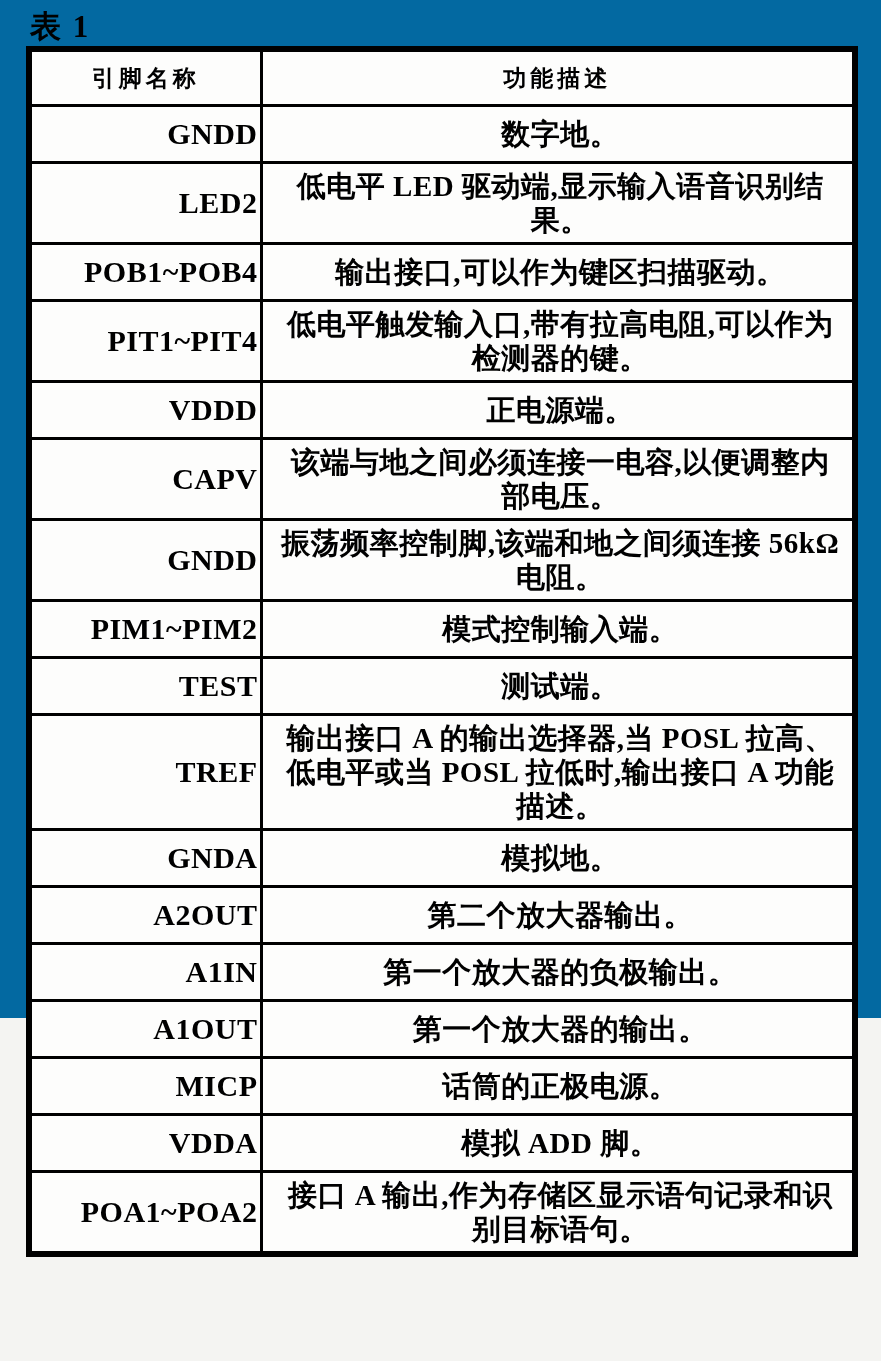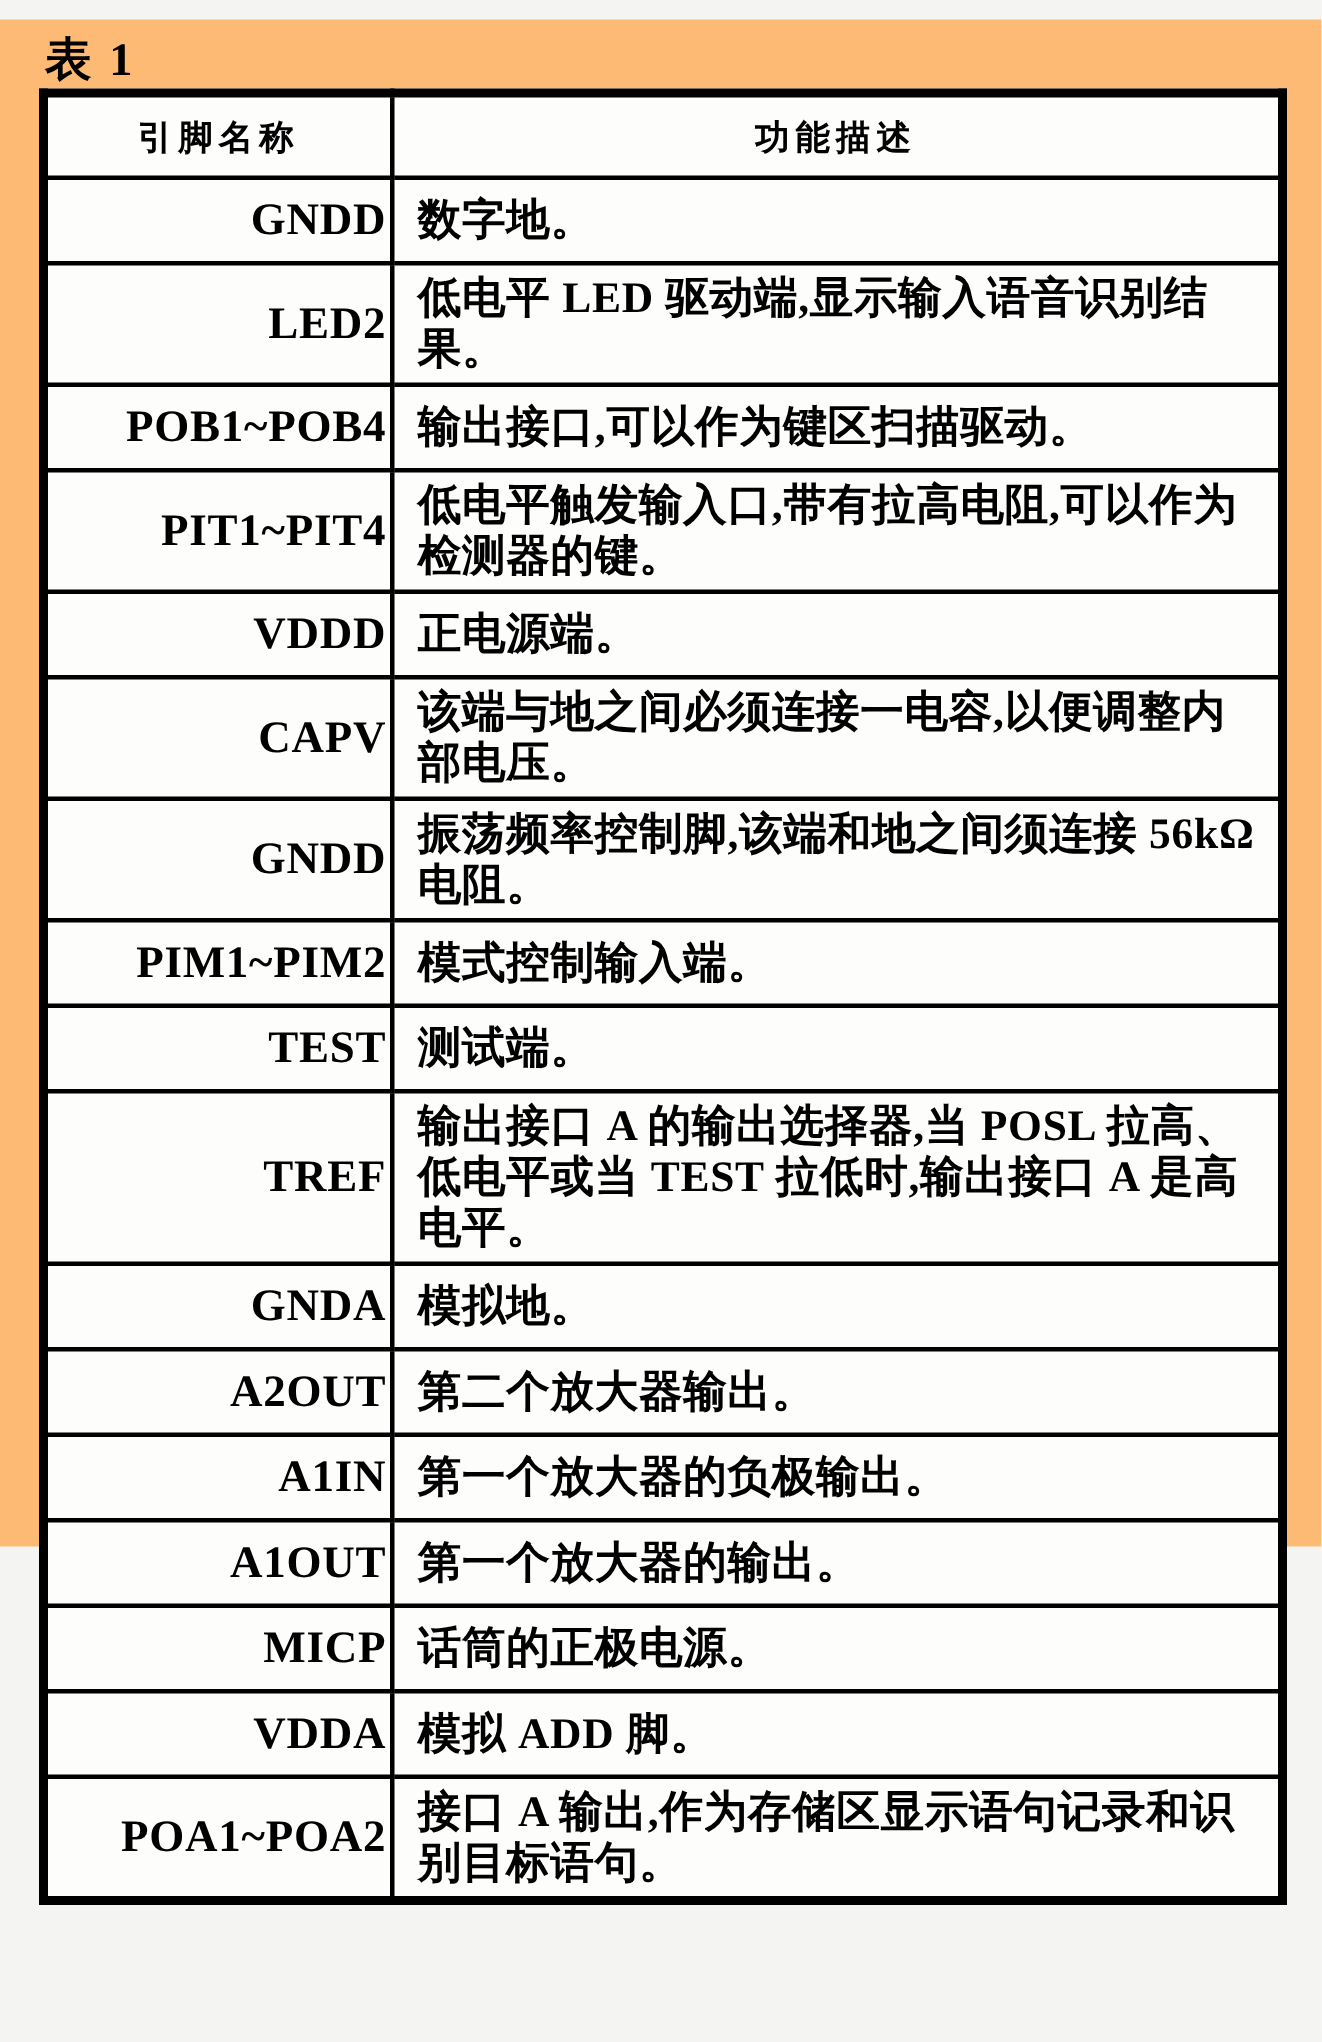--- a/index.html
+++ b/index.html
@@ -10,23 +10,22 @@
   body {
     width: 881px;
     height: 1361px;
     overflow: hidden;
     font-family: "Liberation Serif", serif;
     color: #000;
   }
   .page {
     width: 881px;
     height: 1018px;
-    background: #fdba74;
+    background: #0369a1;
     position: relative;
-    margin-top: 13px;
   }
   .doc-title {
     position: absolute;
     left: 30px;
     top: 6px;
     font-size: 31px;
     font-weight: bold;
     letter-spacing: 2px;
   }
   table.pin-table {
@@ -54,21 +53,21 @@
     text-align: center;
   }
   td.pin {
     text-align: right;
     font-size: 30px;
     padding: 4px 2px;
     letter-spacing: 0.5px;
     white-space: nowrap;
   }
   td.desc {
-    text-align: left;
+    text-align: center;
     font-size: 29px;
     line-height: 34px;
     padding: 5px 10px 5px 16px;
     letter-spacing: 0.5px;
   }
   tbody tr { min-height: 47px; }
   tbody td { height: 44px; }
 </style>
 </head>
 <body>
@@ -130,21 +129,21 @@
     <td class="desc">模式控制输入端。</td>
   </tr>
 
   <tr>
     <td class="pin">TEST</td>
     <td class="desc">测试端。</td>
   </tr>
 
   <tr>
     <td class="pin">TREF</td>
-    <td class="desc">输出接口 A 的输出选择器,当 POSL 拉高、低电平或当 TEST 拉低时,输出接口 A 是高电平。</td>
+    <td class="desc">输出接口 A 的输出选择器,当 POSL 拉高、低电平或当 POSL 拉低时,输出接口 A 功能描述。</td>
   </tr>
 
   <tr>
     <td class="pin">GNDA</td>
     <td class="desc">模拟地。</td>
   </tr>
 
 
   <tr>
     <td class="pin">A2OUT</td>

